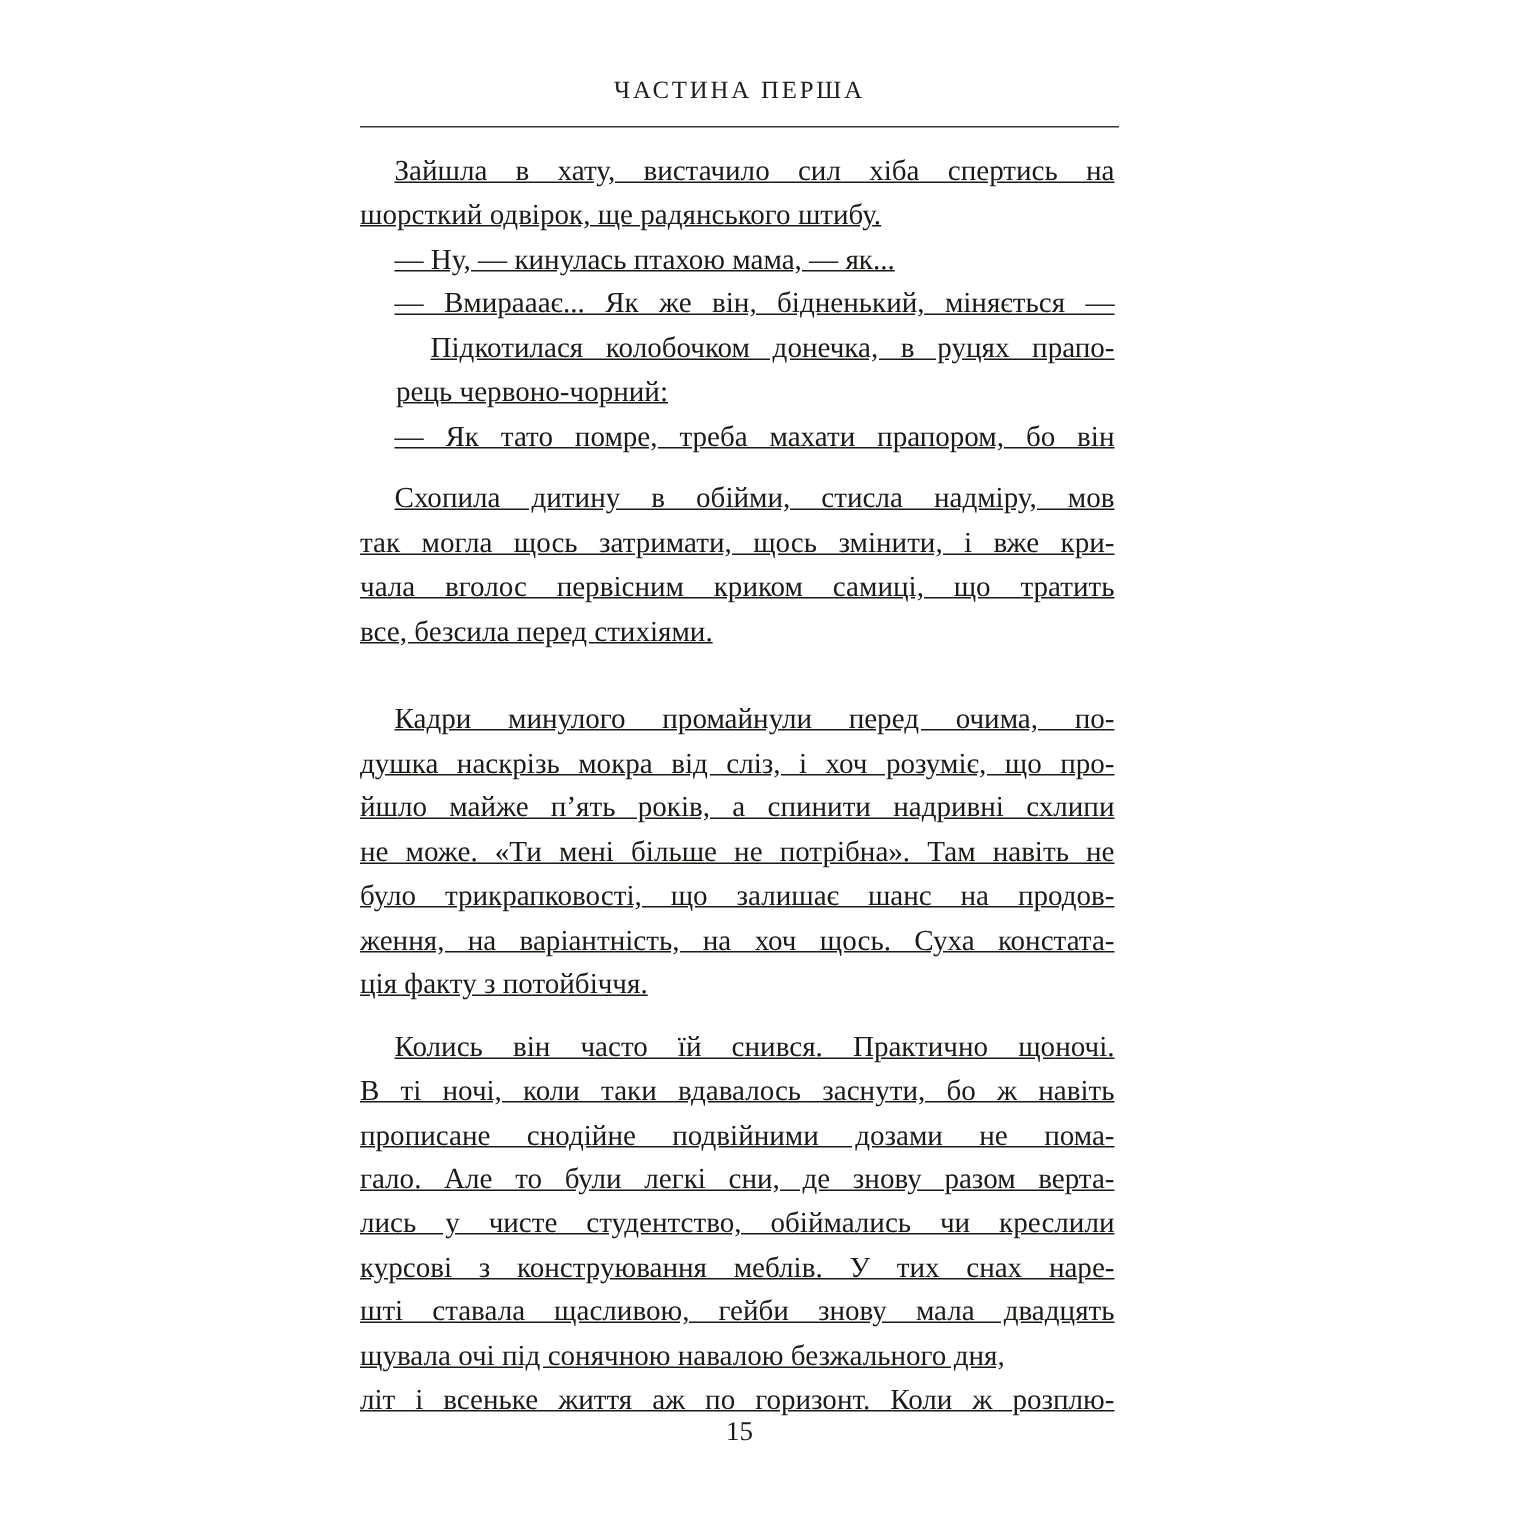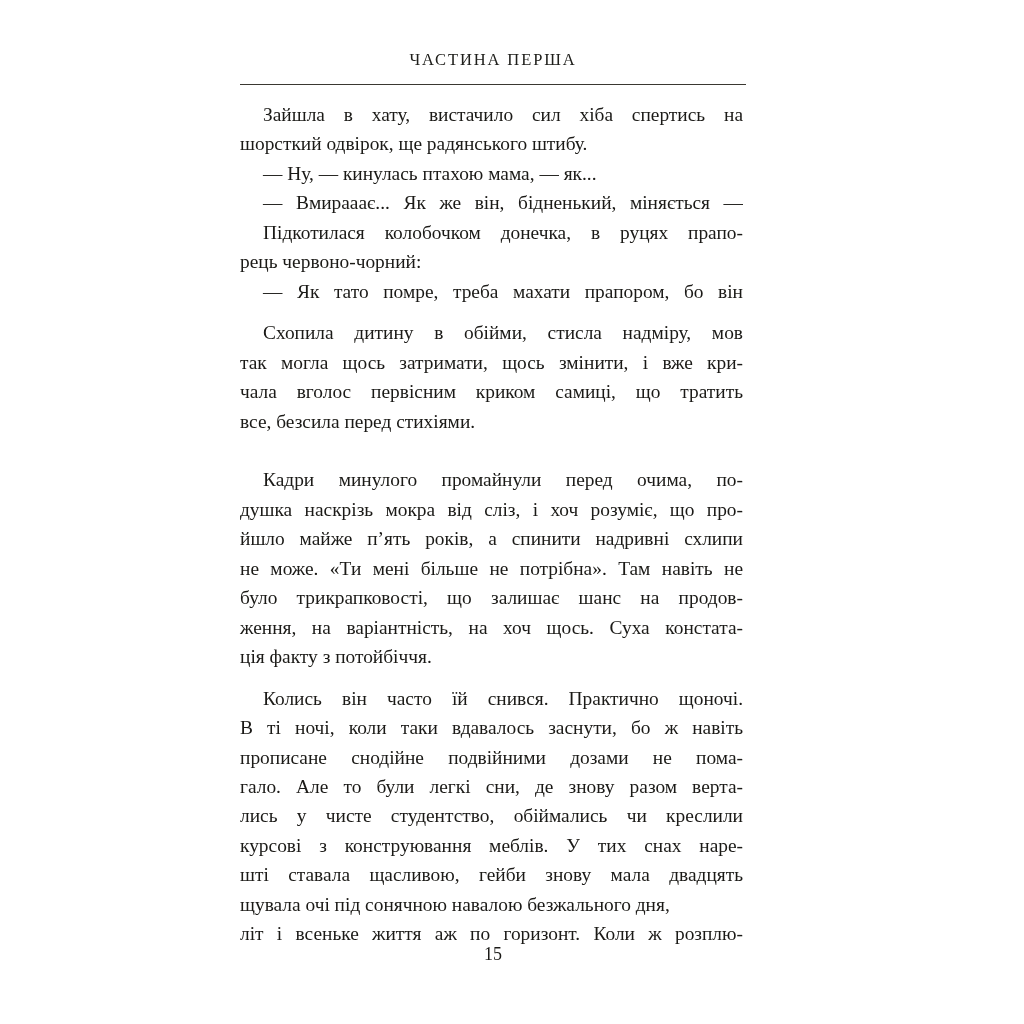--- a/index.html
+++ b/index.html
@@ -73,20 +73,21 @@
     text-align-last: left;
     margin-top: 12px;
   }
 
   
   .line {
     display: block;
     text-align: justify;
     text-align-last: justify;
     white-space: nowrap;
+    text-decoration: underline;
   }
   .line.last {
     text-align-last: left;
   }
   .line.indent::before {
     content: "";
     display: inline-block;
     width: 23px;
   }
 
@@ -116,21 +117,21 @@
         <p style="text-indent: 0px;">
           <span class="line indent">Зайшла в хату, вистачило сил хіба спертись на</span>
           <span class="line last">шорсткий одвірок, ще радянського штибу.</span>
         </p>
         <p style="text-indent: 0px;">
           <span class="line indent last">— Ну, — кинулась птахою мама, — як...</span>
         </p>
         <p style="text-indent: 0px;">
           <span class="line indent">— Вмирааає... Як же він, бідненький, міняється —</span>
         </p>
-        <p style="text-indent: 0px;">
+        <p style="text-indent: 0px; margin-left: 24px;">
           <span class="line indent">Підкотилася колобочком донечка, в руцях прапо-</span>
           <span class="line last">рець червоно-чорний:</span>
         </p>
         <p style="text-indent: 0px;">
           <span class="line indent">— Як тато помре, треба махати прапором, бо він</span>
         </p>
         <p style="text-indent: 0px;">
           <span class="line indent">Схопила дитину в обійми, стисла надміру, мов</span>
           <span class="line">так могла щось затримати, щось змінити, і вже кри-</span>
           <span class="line">чала вголос первісним криком самиці, що тратить</span>

